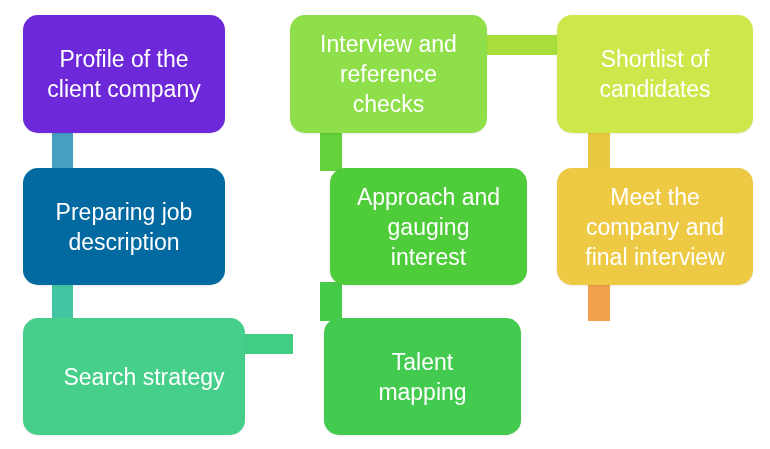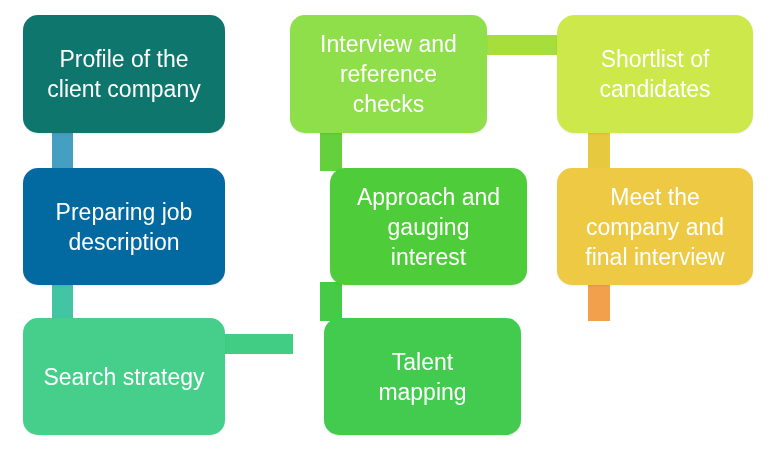--- a/index.html
+++ b/index.html
@@ -35,21 +35,21 @@
   }
   
   .b1 { left: 23px;  top: 15px;  width: 202px; height: 118px; }
   .b2 { left: 23px;  top: 168px; width: 202px; height: 117px; }
   .b3 { left: 23px;  top: 318px; width: 202px; height: 117px; }
   
   .b4 { left: 290px; top: 15px;  width: 197px; height: 118px; }
   .b5 { left: 290px; top: 168px; width: 197px; height: 117px; margin-left: 40px; }
   .b6 { left: 290px; top: 318px; width: 197px; height: 117px; }
   
-  .b7 { left: 557px; top: 15px;  width: 196px; height: 118px; border-radius: 18px; }
+  .b7 { left: 557px; top: 15px;  width: 196px; height: 118px; }
   .b8 { left: 557px; top: 168px; width: 196px; height: 117px; }
   .b9 { left: 557px; top: 318px; width: 196px; height: 117px; }
   
   .c1 { left: 52px;  top: 130px; width: 21px; height: 41px; }  
   .c2 { left: 52px;  top: 282px; width: 21px; height: 39px; }  
   .c3 { left: 222px; top: 334px; width: 71px; height: 20px; }  
   .c4 { left: 320px; top: 282px; width: 22px; height: 39px; }  
   .c5 { left: 320px; top: 130px; width: 22px; height: 41px; }  
   .c6 { left: 484px; top: 35px;  width: 76px; height: 20px; }  
   .c7 { left: 588px; top: 130px; width: 22px; height: 41px; }  
@@ -62,25 +62,25 @@
 
   <div class="conn c1" style="background: rgb(69, 159, 192);"></div>
   <div class="conn c2" style="background: rgb(67, 197, 164);"></div>
   <div class="conn c3" style="background: rgb(66, 205, 133);"></div>
   <div class="conn c4" style="background: rgb(69, 203, 72);"></div>
   <div class="conn c5" style="background: rgb(99, 208, 60);"></div>
   <div class="conn c6" style="background: rgb(168, 222, 60);"></div>
   <div class="conn c7" style="background: rgb(230, 201, 63);"></div>
   <div class="conn c8" style="background: rgb(242, 160, 76);"></div>
 
-  <div class="box b1" style="background: #0f766e;">Profile of the
+  <div class="box b1" style="background: #6d28d9;">Profile of the
 client company</div>
   <div class="box b2" style="background: #0369a1;">Preparing job
 description</div>
-  <div class="box b3" style="background: rgb(69, 207, 138);">Search strategy</div>
+  <div class="box b3" style="background: rgb(69, 207, 138); padding-left: 20px;">Search strategy</div>
   <div class="box b4" style="background: rgb(142, 223, 74);">Interview and
 reference
 checks</div>
   <div class="box b5" style="background: rgb(79, 204, 57);">Approach and
 gauging
 interest</div>
   <div class="box b6" style="background: rgb(67, 203, 80); margin-left: 34px;">Talent
 mapping</div>
   <div class="box b7" style="background: rgb(205, 232, 75);">Shortlist of
 candidates</div>

